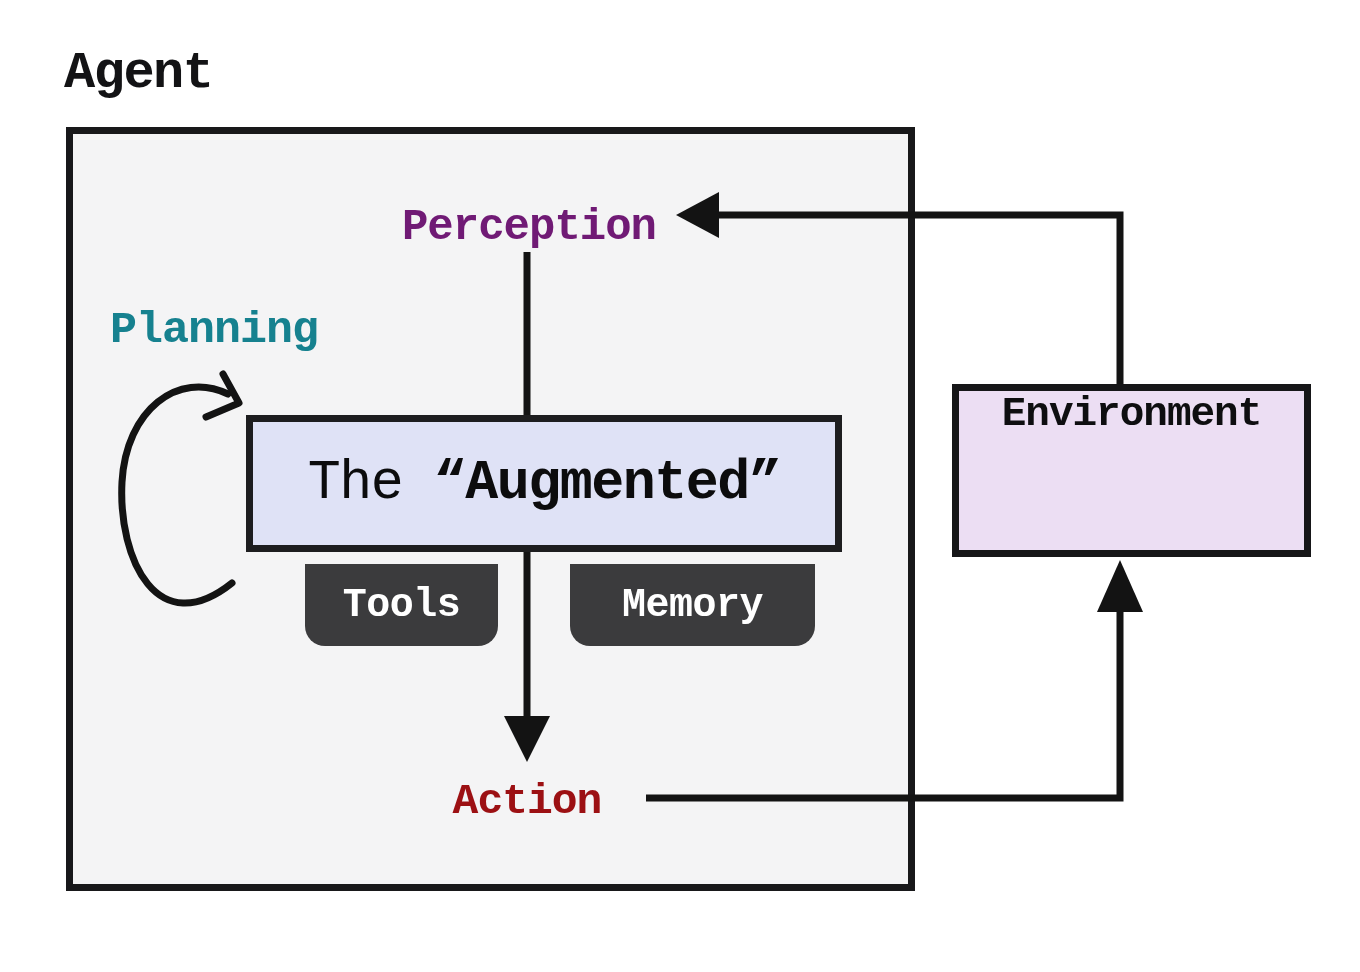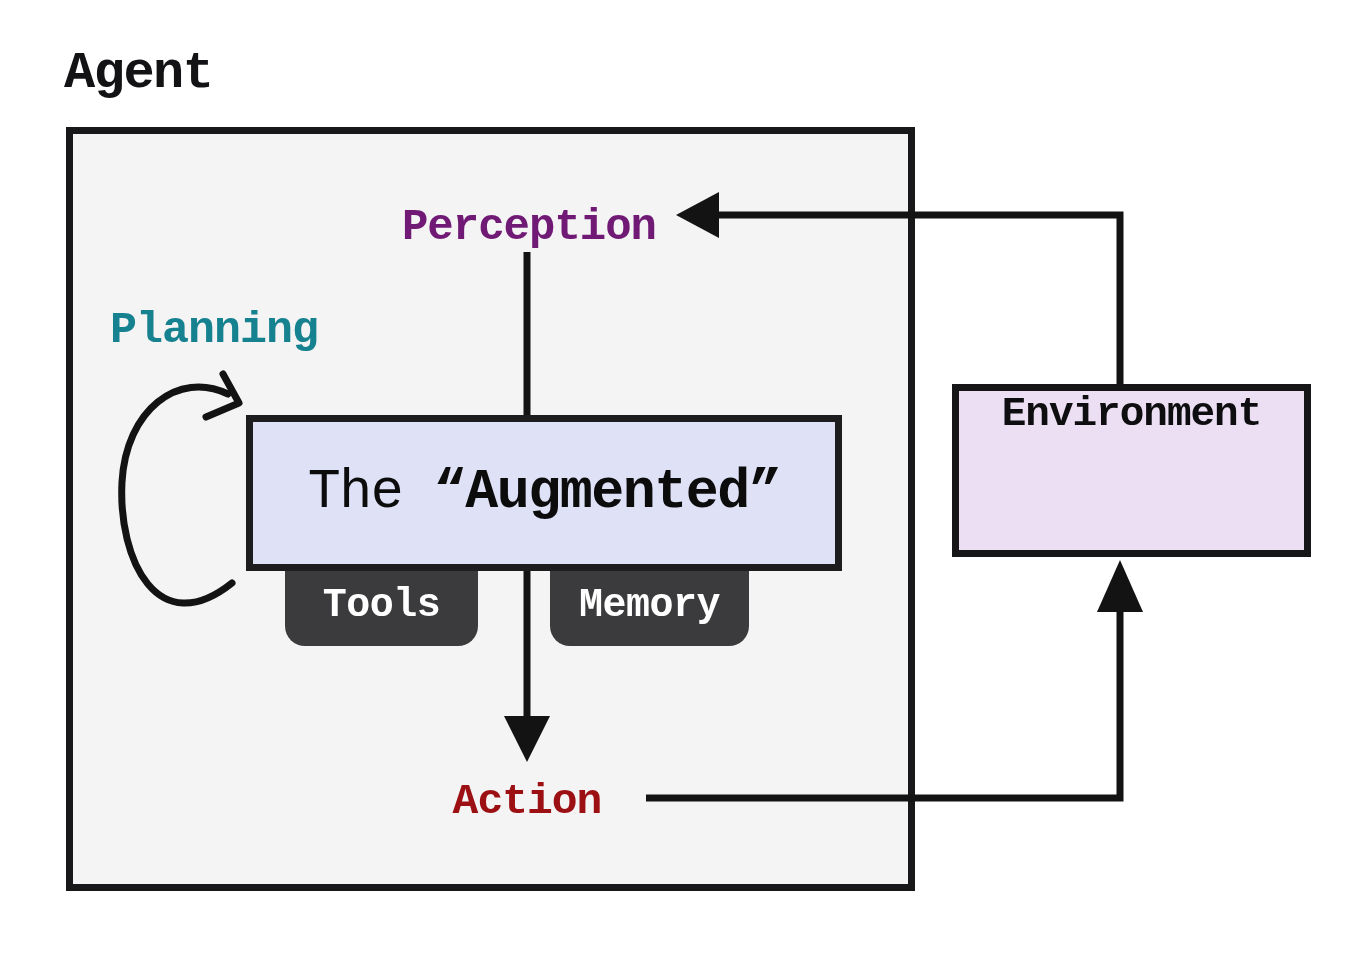--- a/index.html
+++ b/index.html
@@ -17,35 +17,36 @@
     background:#f4f4f5;border:7px solid #18181a;z-index:0;
   }
   .arrow-layer{left:0;top:0;width:1360px;height:972px;z-index:1;pointer-events:none;}
   .node-label{line-height:1;white-space:nowrap;z-index:4;letter-spacing:-1px;}
   .perception{left:379px;top:205px;width:300px;text-align:center;
     font-size:44px;font-weight:bold;color:#701a75;}
   .planning{left:110px;top:308px;font-size:45px;font-weight:bold;color:#16818f;text-align:right;}
   .action{left:377px;top:780px;width:300px;text-align:center;
     font-size:43px;font-weight:bold;color:#9c1013;}
   .llm-box{
-    left:246px;top:415px;width:596px;height:156px;box-sizing:border-box;
+    left:246px;top:415px;width:596px;height:137px;box-sizing:border-box;
     background:#dfe2f6;border:7px solid #1d1d1f;z-index:3;
     display:flex;flex-direction:column;align-items:center;justify-content:center;
   }
   .llm-line1{font-size:55px;line-height:1.08;color:#0c0c0d;letter-spacing:-1.5px;white-space:nowrap;}
   .llm-line1 .emph{font-weight:bold;}
   .llm-line2{font-size:55px;line-height:1.08;font-weight:bold;color:#5b6ac3;letter-spacing:-1px;}
   .tab{
     top:564px;height:82px;box-sizing:border-box;background:#3b3b3d;
     border-radius:0 0 20px 20px;color:#ffffff;font-size:40px;font-weight:bold;
     display:flex;align-items:center;justify-content:center;z-index:2;
     letter-spacing:-0.5px;
+    margin-left:20px;
   }
   .tab-tools{left:285px;width:193px;}
-  .tab-memory{left:550px;width:199px;}
+  .tab-memory{left:550px;width:245px;}
   .env-box{
     left:952px;top:384px;width:359px;height:173px;box-sizing:border-box;
     background:#ecdef3;border:7px solid #161618;z-index:3;
     display:flex;align-items:flex-start;justify-content:center;
   }
   .env-label{font-size:41px;font-weight:600;color:#0e0e10;letter-spacing:-1px;white-space:nowrap;}
 </style>
 </head>
 <body>
 

